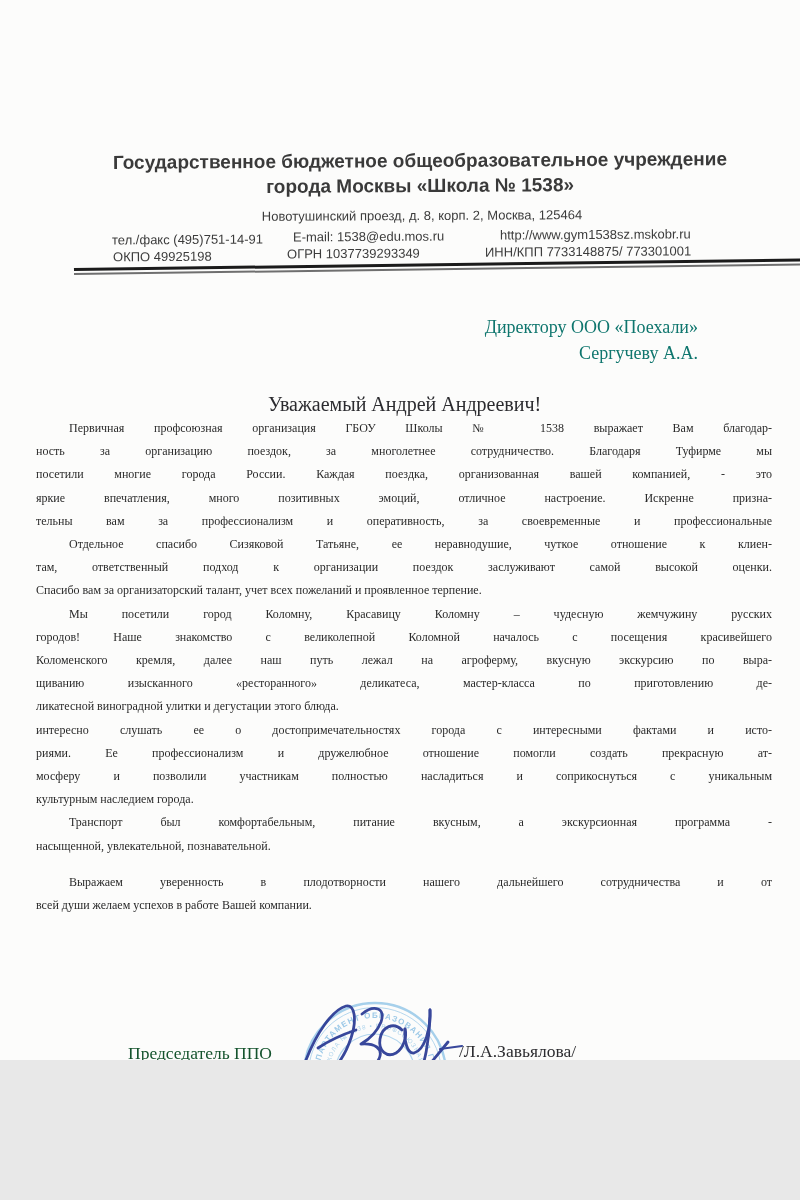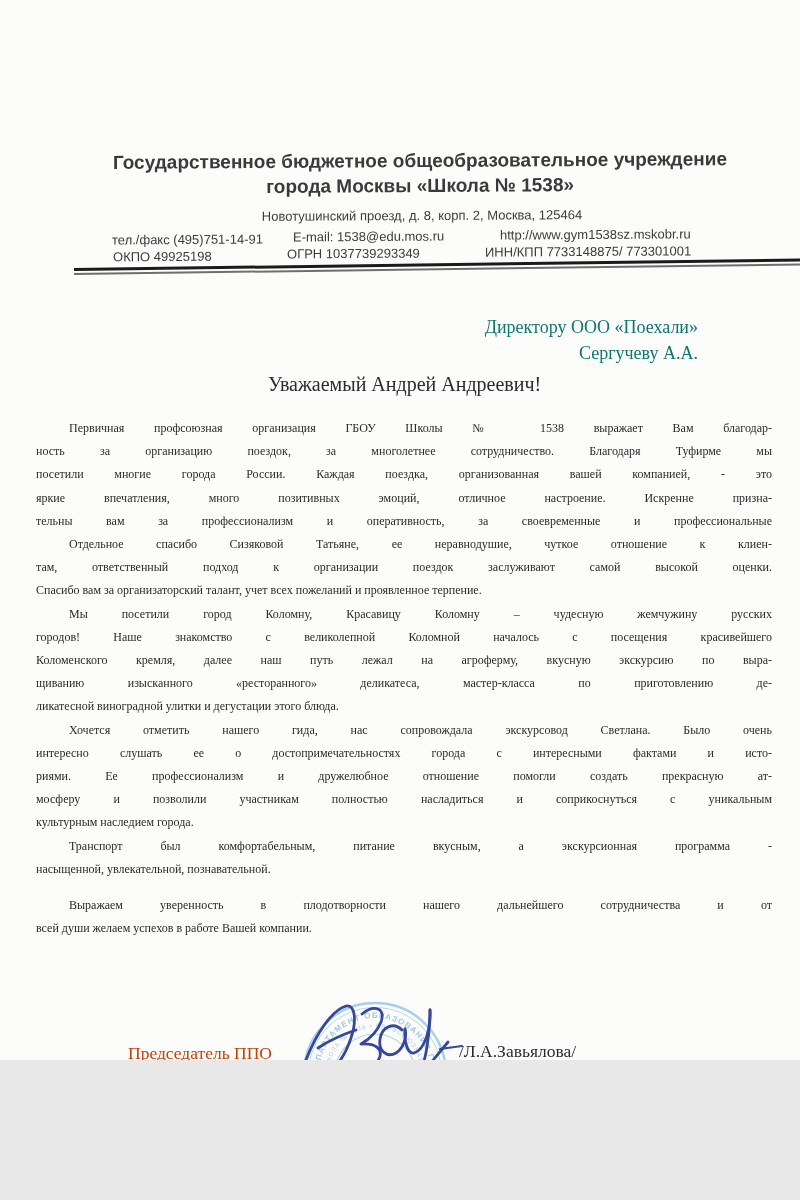--- a/index.html
+++ b/index.html
@@ -45,35 +45,35 @@
     border-bottom:2px solid #6f6f6f;
     transform:rotate(-0.75deg);
     transform-origin:left center;
   }
   
   .recipient{
     position:absolute;right:102px;top:314px;
     text-align:right;font-size:18px;line-height:26px;color:#0f766e;
   }
   .salutation{
-    position:absolute;left:268px;top:373px;
+    position:absolute;left:268px;top:393px;
     font-size:20px;color:#2b2b2f;
   }
   
   .body-text{
     position:absolute;left:36px;right:28px;top:417px;
     font-size:12px;line-height:23.2px;
   }
   .ln{text-align:justify;text-align-last:justify;}
   .ln.first{text-indent:33px;}
   .ln.last{text-align-last:left;}
   .ln.gap{margin-top:13px;}
   
   .sig-title{
-    position:absolute;left:128px;top:1043px;font-size:17.5px;color:#c2410c;
+    position:absolute;left:128px;top:1043px;font-size:17.5px;color:#14532d;
   }
   .sig-name{
     position:absolute;left:459px;top:1041px;font-size:17.5px;color:#2c2c30;
   }
   .stamp{
     position:absolute;left:300px;top:999px;width:150px;height:150px;
     opacity:0.85;
   }
   .stamp text{
     font-family:"Liberation Sans", sans-serif;
@@ -121,21 +121,20 @@
     <div class="ln first">Отдельное спасибо Сизяковой Татьяне, ее неравнодушие, чуткое отношение к клиен-</div>
     <div class="ln">там, ответственный подход к организации поездок заслуживают самой высокой оценки.</div>
     <div class="ln last">Спасибо вам за организаторский талант, учет всех пожеланий и проявленное терпение.</div>
 
     <div class="ln first">Мы посетили город Коломну, Красавицу Коломну – чудесную жемчужину русских</div>
     <div class="ln">городов! Наше знакомство с великолепной Коломной началось с посещения красивейшего</div>
     <div class="ln">Коломенского кремля, далее наш путь лежал на агроферму, вкусную экскурсию по выра-</div>
     <div class="ln">щиванию изысканного «ресторанного» деликатеса, мастер-класса по приготовлению де-</div>
     <div class="ln last">ликатесной виноградной улитки и дегустации этого блюда.</div>
 
-    <div class="ln first">Хочется отметить нашего гида, нас сопровождала экскурсовод Светлана. Было очень</div>
     <div class="ln">интересно слушать ее о достопримечательностях города с интересными фактами и исто-</div>
     <div class="ln">риями. Ее профессионализм и дружелюбное отношение помогли создать прекрасную ат-</div>
     <div class="ln">мосферу и позволили участникам полностью насладиться и соприкоснуться с уникальным</div>
     <div class="ln last">культурным наследием города.</div>
 
     <div class="ln first">Транспорт был комфортабельным, питание вкусным, а экскурсионная программа -</div>
     <div class="ln last">насыщенной, увлекательной, познавательной.</div>
 
     <div class="ln first gap">Выражаем уверенность в плодотворности нашего дальнейшего сотрудничества и от</div>
     <div class="ln last">всей души желаем успехов в работе Вашей компании.</div>

